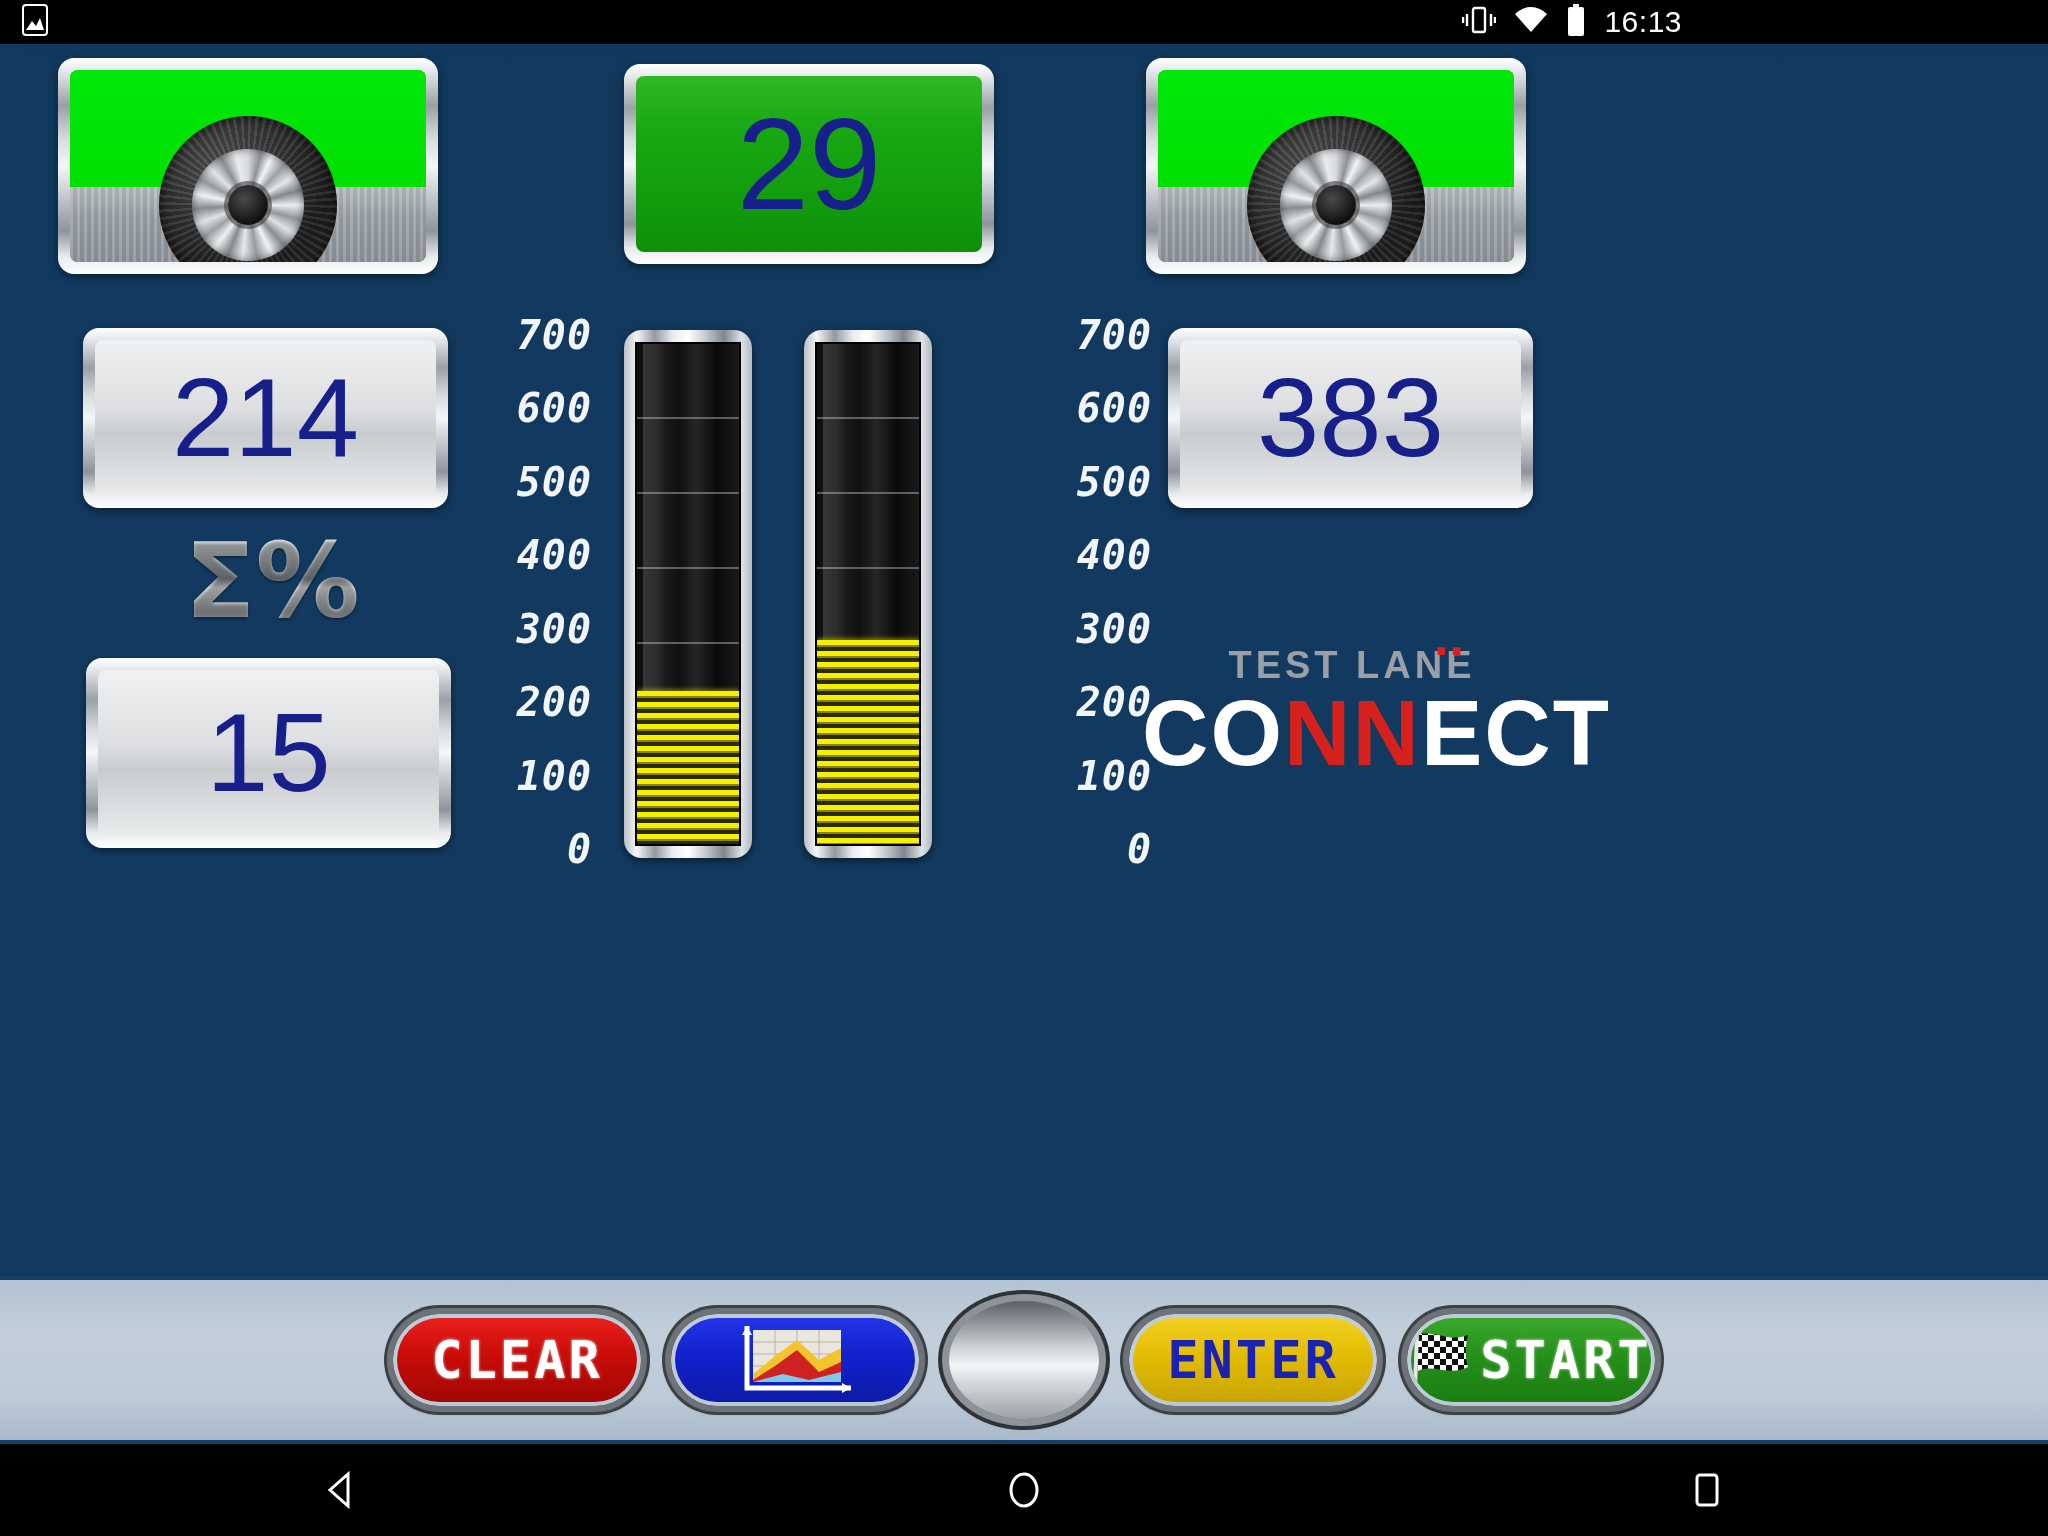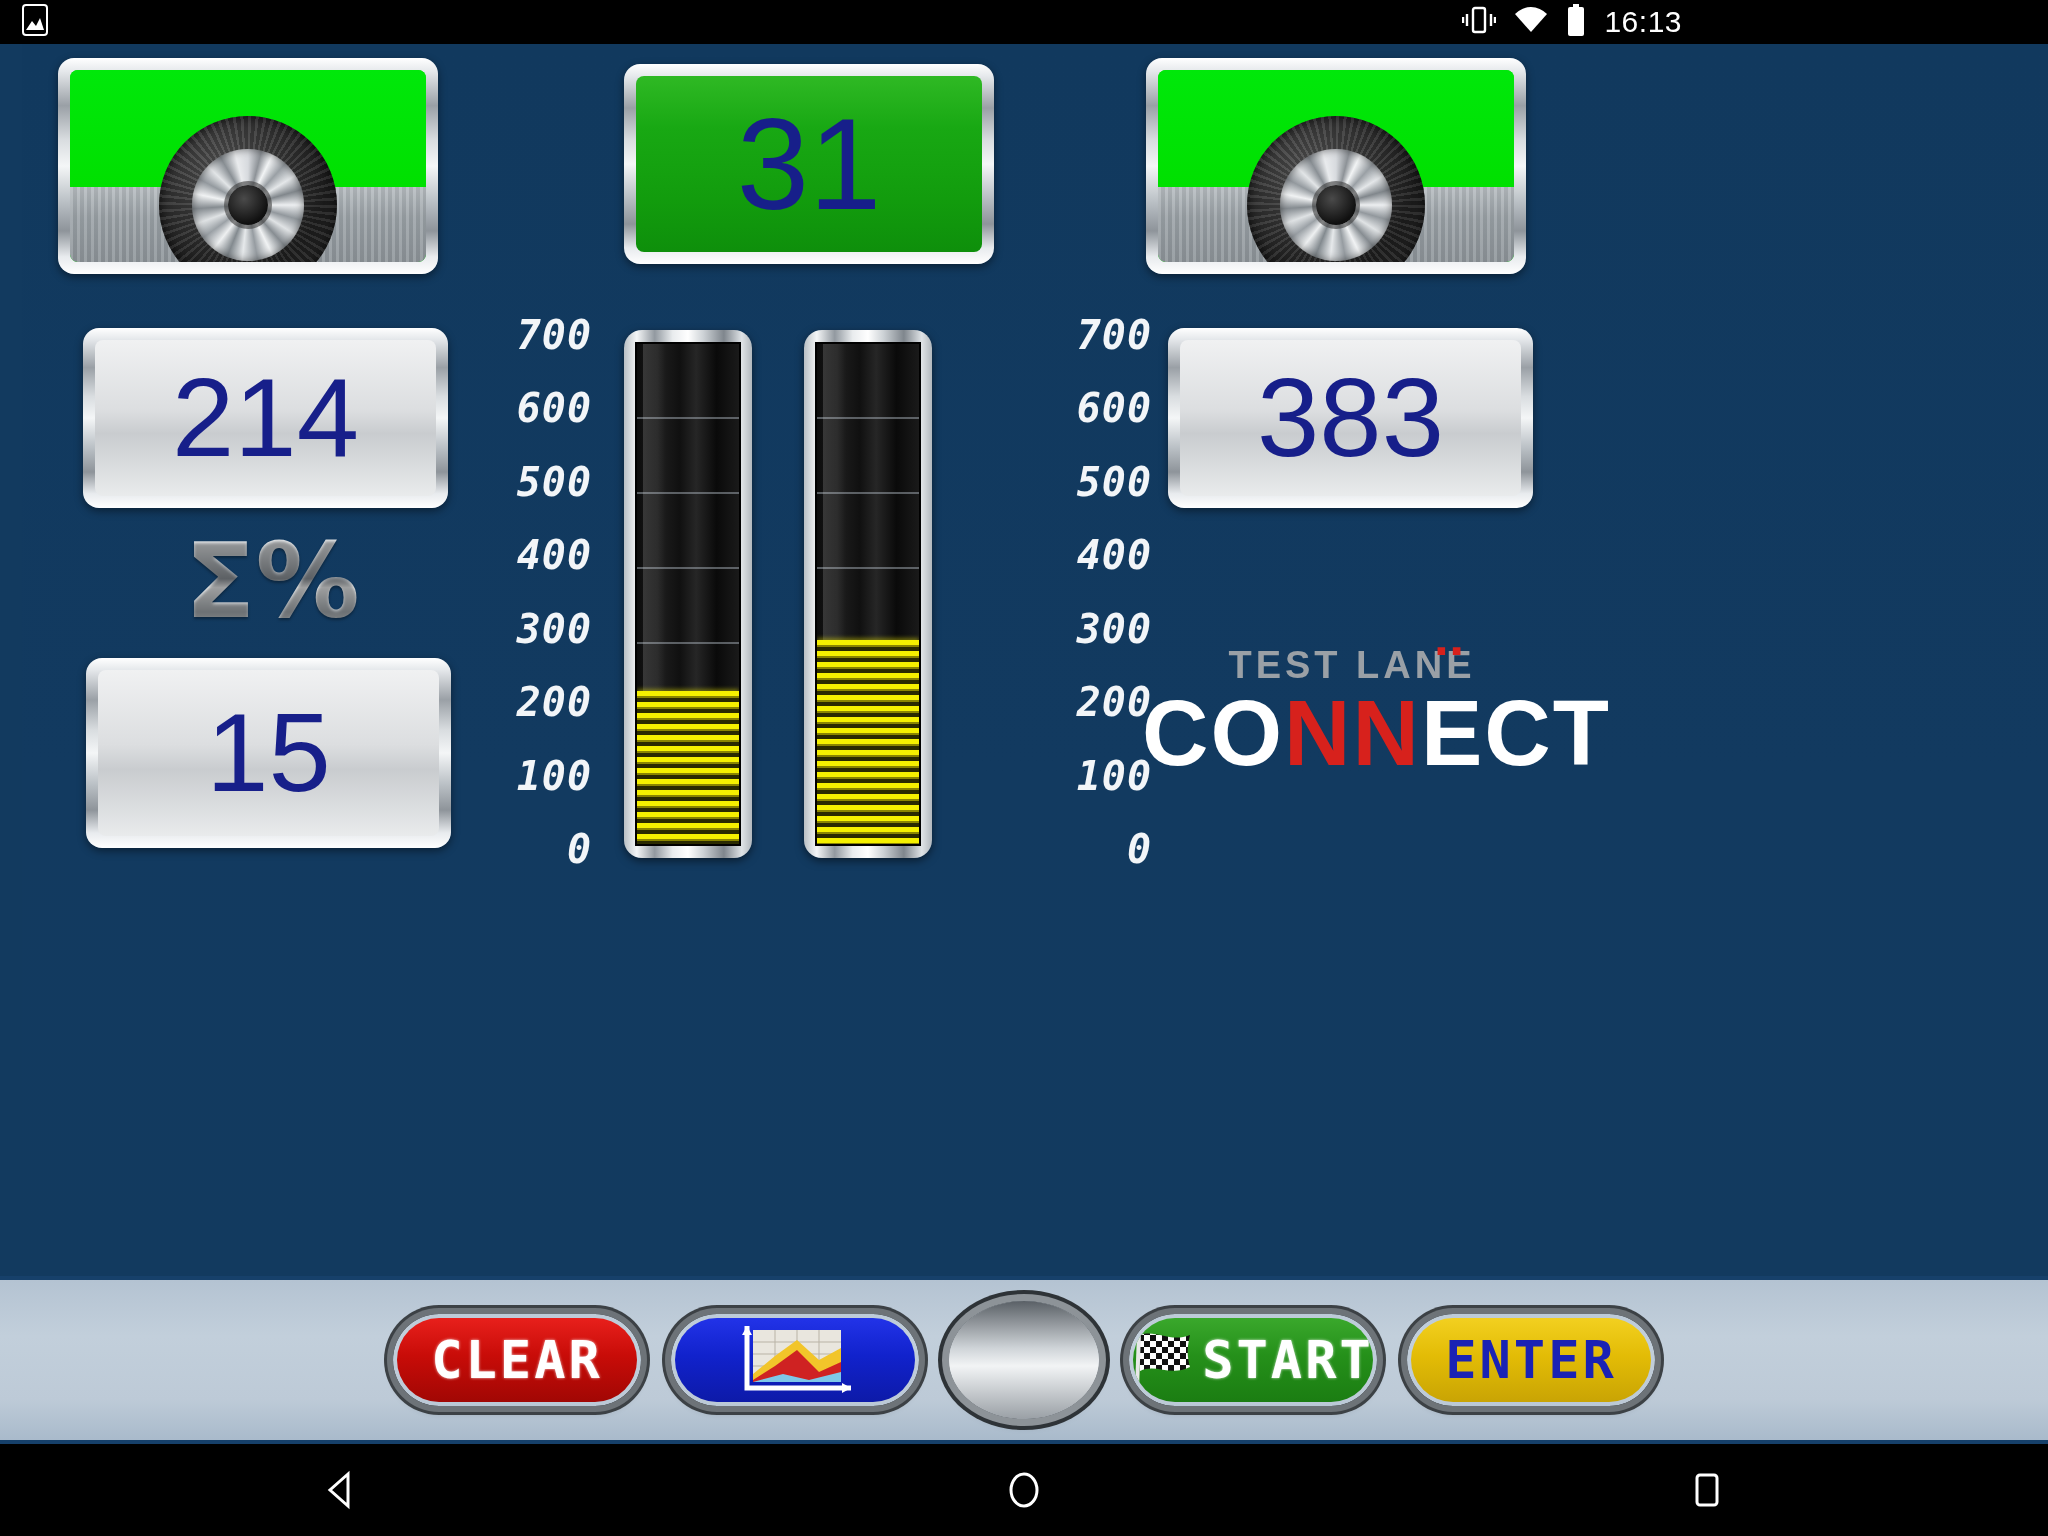--- a/index.html
+++ b/index.html
@@ -291,21 +291,21 @@
       <div class="tyre">
         <div class="rim">
           <div class="hub"></div>
         </div>
       </div>
     </div>
   </div>
 
   <div class="bezel" id="panel-25">
     <div class="face">
-      <span>31</span>
+      <span>29</span>
     </div>
   </div>
 
   <div class="bezel value-panel" id="panel-left-val">
     <div class="face value-face">
       <span>214</span>
     </div>
   </div>
 
   <div class="bezel value-panel" id="panel-right-val">
@@ -389,45 +389,45 @@
           <path d="M16 2 v62 h104" fill="none" stroke="#ffffff" stroke-width="5"></path>
           <path d="M16 2 l-5 9 h10 z" fill="#ffffff"></path>
           <path d="M120 64 l-9 -5 v10 z" fill="#ffffff"></path>
         </svg>
       </span>
     </div>
   </div>
 
   <div class="btn btn-round"></div>
 
+  <div class="btn pill" id="btn-enter">
+    <div class="pill-inner">
+      <span class="dotmatrix dot-blue">ENTER</span>
+    </div>
+  </div>
+
   <div class="btn pill" id="btn-start">
     <div class="pill-inner">
       <span class="flag-icon">
         <svg width="64" height="62" viewBox="0 0 64 62">
           <defs>
             <pattern id="chk" width="12" height="12" patternUnits="userSpaceOnUse">
               <rect width="12" height="12" fill="#ffffff"></rect>
               <rect width="6" height="6" fill="#111111"></rect>
               <rect x="6" y="6" width="6" height="6" fill="#111111"></rect>
             </pattern>
           </defs>
           <path d="M8 6 C24 0 38 14 58 6 C54 22 56 30 58 38 C38 48 24 34 8 42 Z" fill="url(#chk)"></path>
           <path d="M7 4 L5 60" stroke="#e8e8e8" stroke-width="4" fill="none"></path>
         </svg>
       </span>
       <span class="dotmatrix dot-white">START</span>
     </div>
   </div>
 
-  <div class="btn pill" id="btn-enter">
-    <div class="pill-inner">
-      <span class="dotmatrix dot-blue">ENTER</span>
-    </div>
-  </div>
-
 </div>
 
 <div class="navbar">
   <div class="nav-btn">
     <svg width="44" height="44" viewBox="0 0 44 44">
       <path d="M29 6 L11 22 L29 38 Z" fill="none" stroke="#fff" stroke-width="3"></path>
     </svg>
   </div>
   <div class="nav-btn">
     <svg width="44" height="44" viewBox="0 0 44 44">

